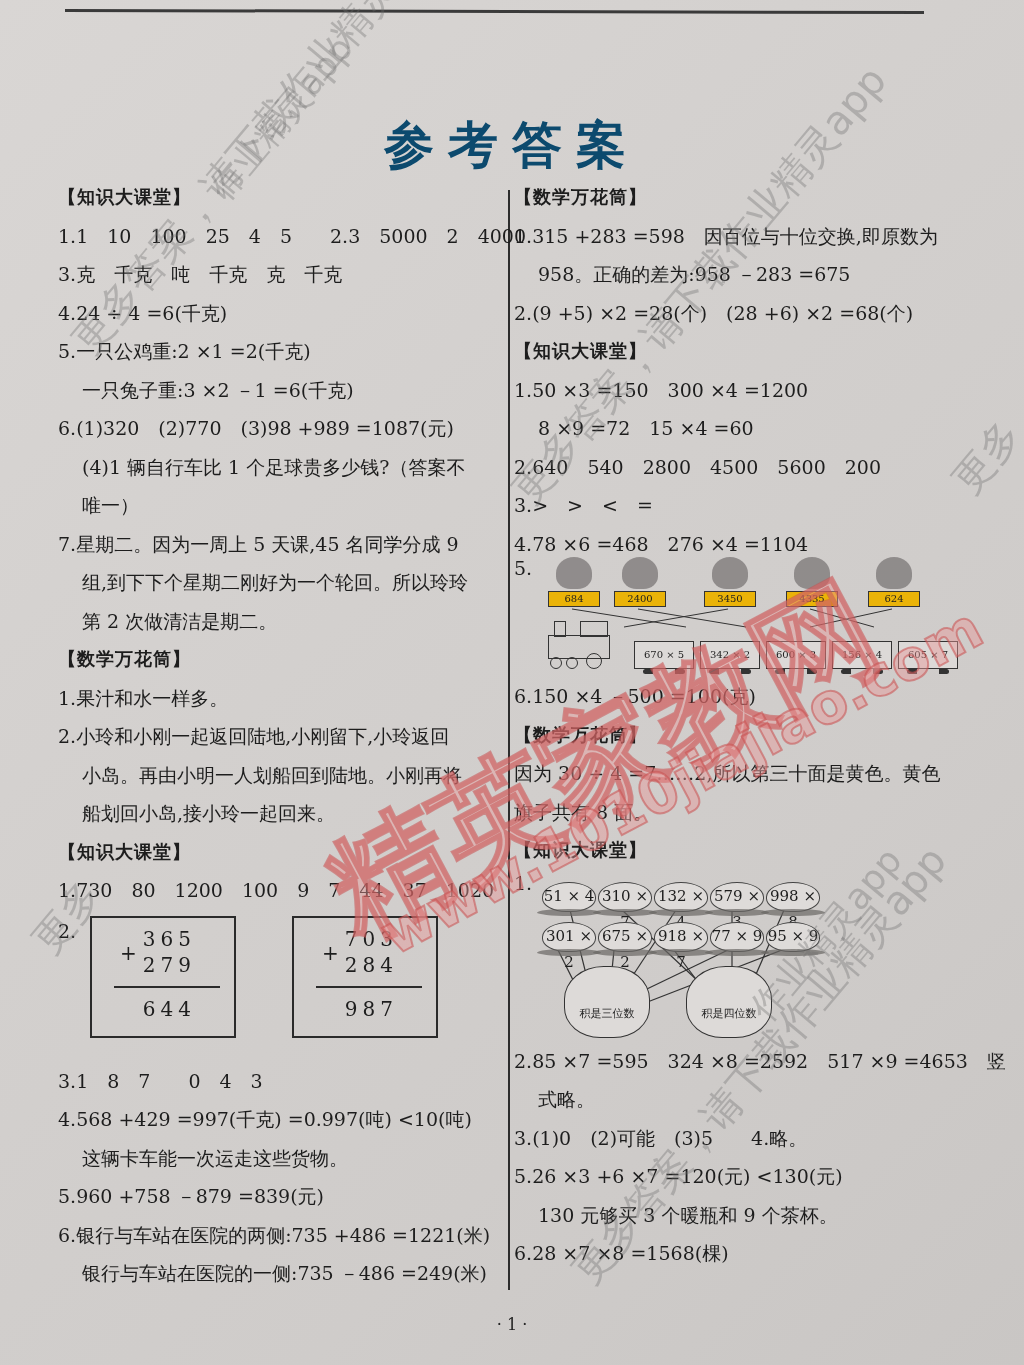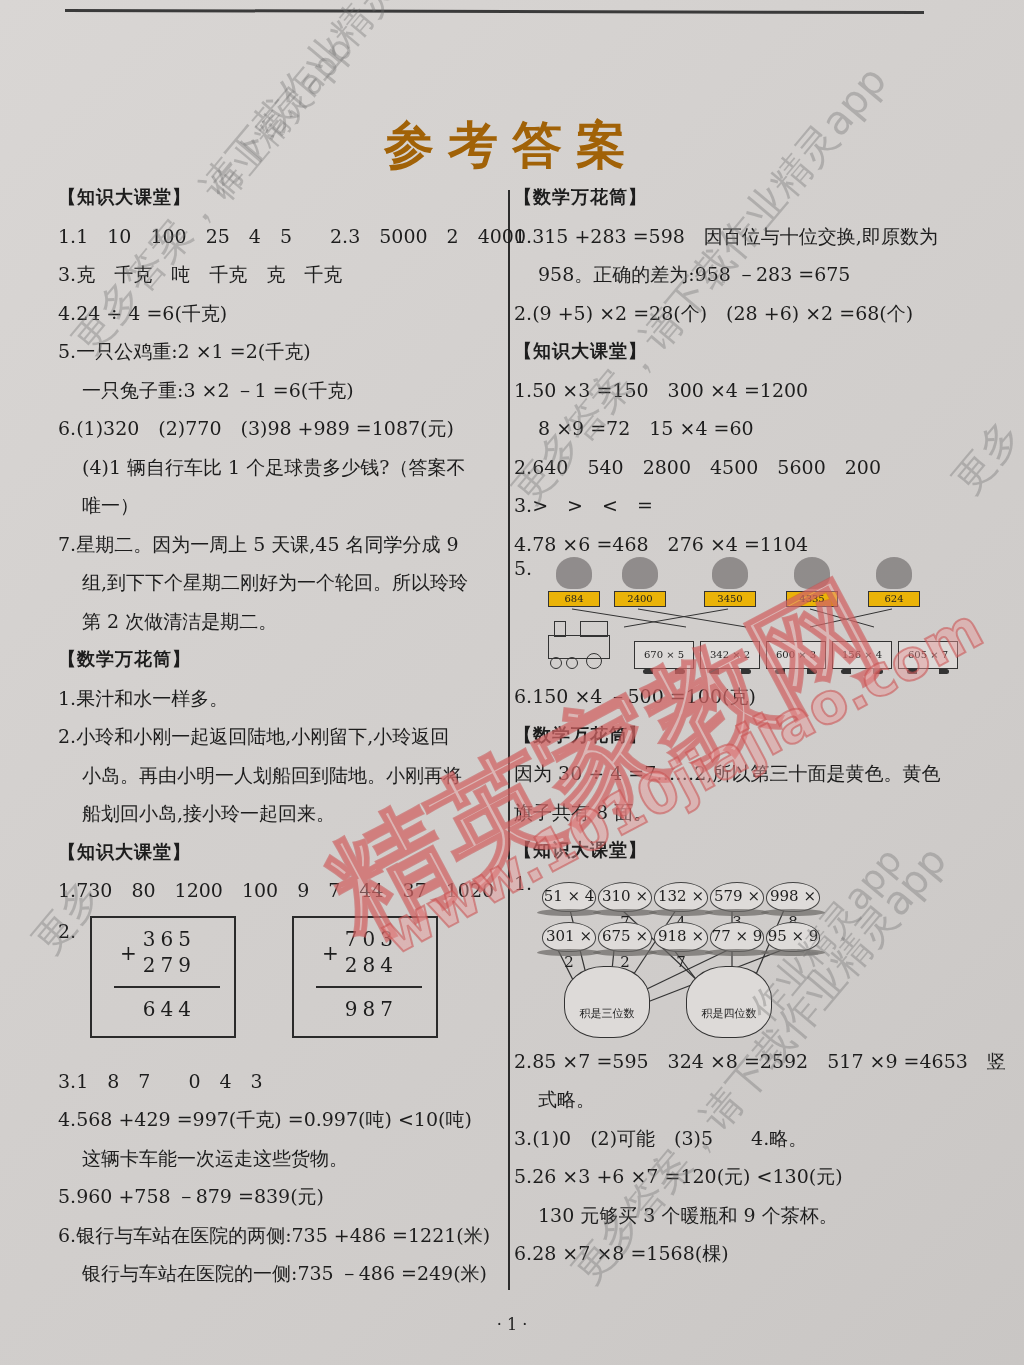--- a/index.html
+++ b/index.html
@@ -5,21 +5,21 @@
   html, body { margin:0; padding:0; }
   body {
     width:1024px; height:1365px; overflow:hidden; position:relative;
     background: linear-gradient(135deg, #d9d6d4 0%, #d3d0ce 40%, #cfccca 70%, #c9c6c4 100%);
     font-family: "DejaVu Serif", "Liberation Serif", serif;
     color:#1d1d1d;
   }
   .top-rule { position:absolute; left:65px; right:100px; top:10px; height:3px; background:#3a3a3a; transform:rotate(0.15deg); }
   .title {
     position:absolute; left:0; width:1024px; top:78px; text-align:center;
-    font-size:50px; font-weight:bold; letter-spacing:14px; color:#a16207;
+    font-size:50px; font-weight:bold; letter-spacing:14px; color:#0c4a6e;
     font-family: "DejaVu Serif", serif;
   }
   .col { position:absolute; top:178px; font-size:19px; line-height:38.5px; }
   .col-left { left:58px; width:440px; }
   .col-right { left:514px; width:440px; }
   .divider { position:absolute; left:508px; top:190px; width:2px; height:1100px; background:#2c2c2c; }
   .sec { font-weight:bold; font-size:18px; letter-spacing:1px; }
   .line { white-space:nowrap; }
   .ind { padding-left:24px; }
 

